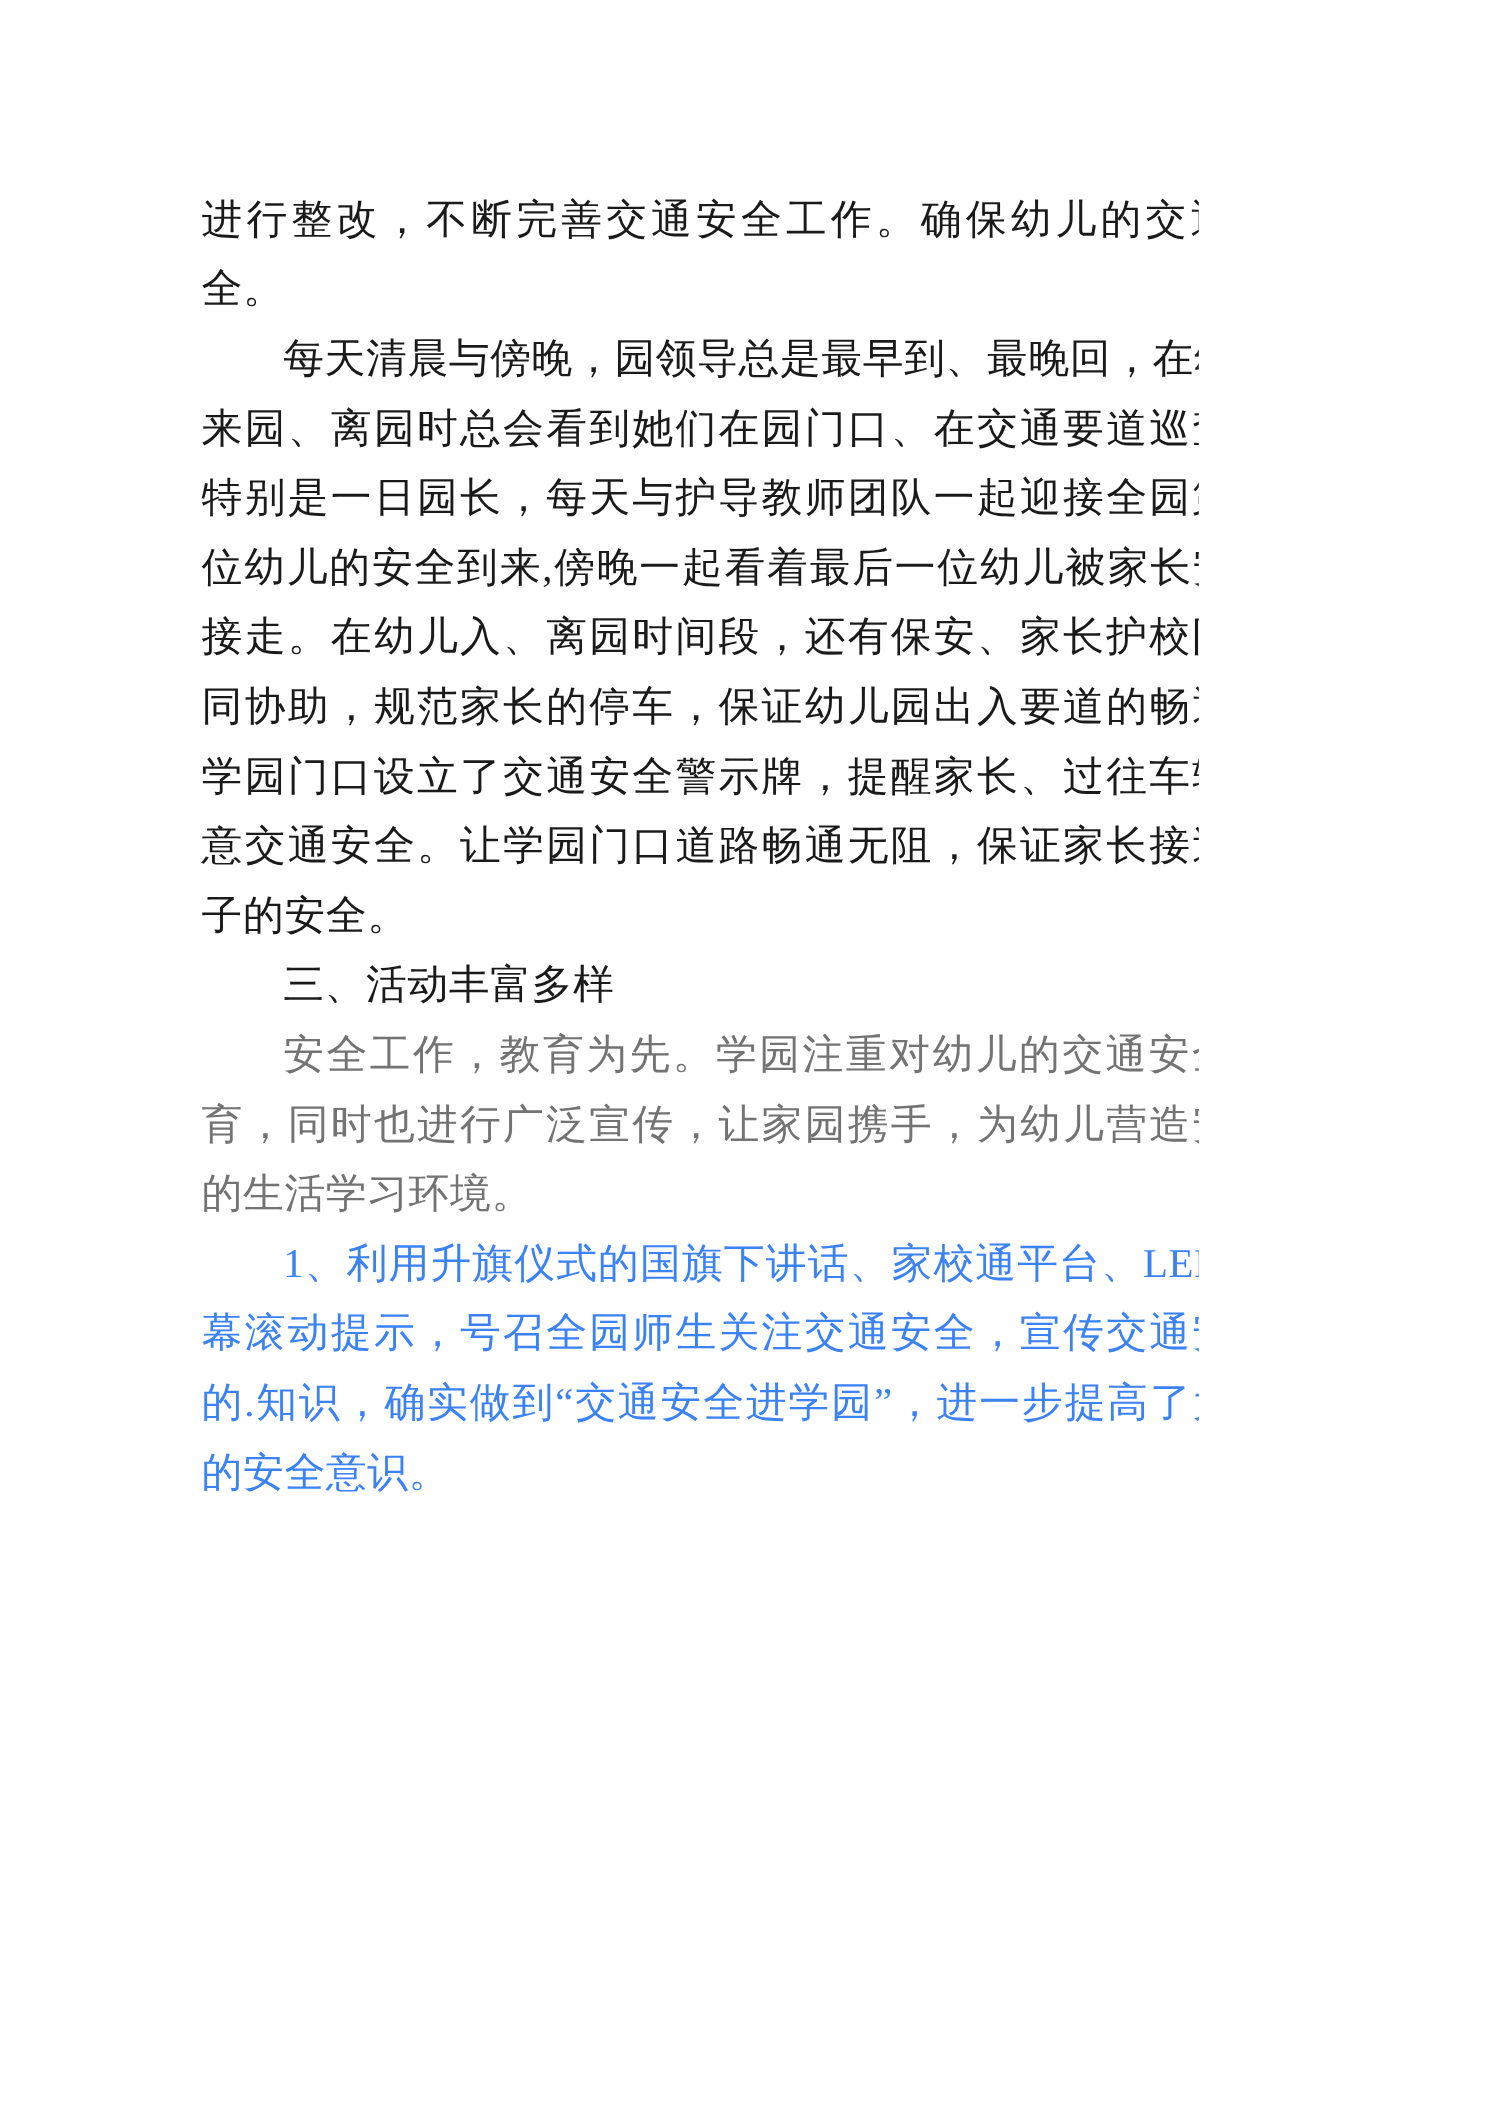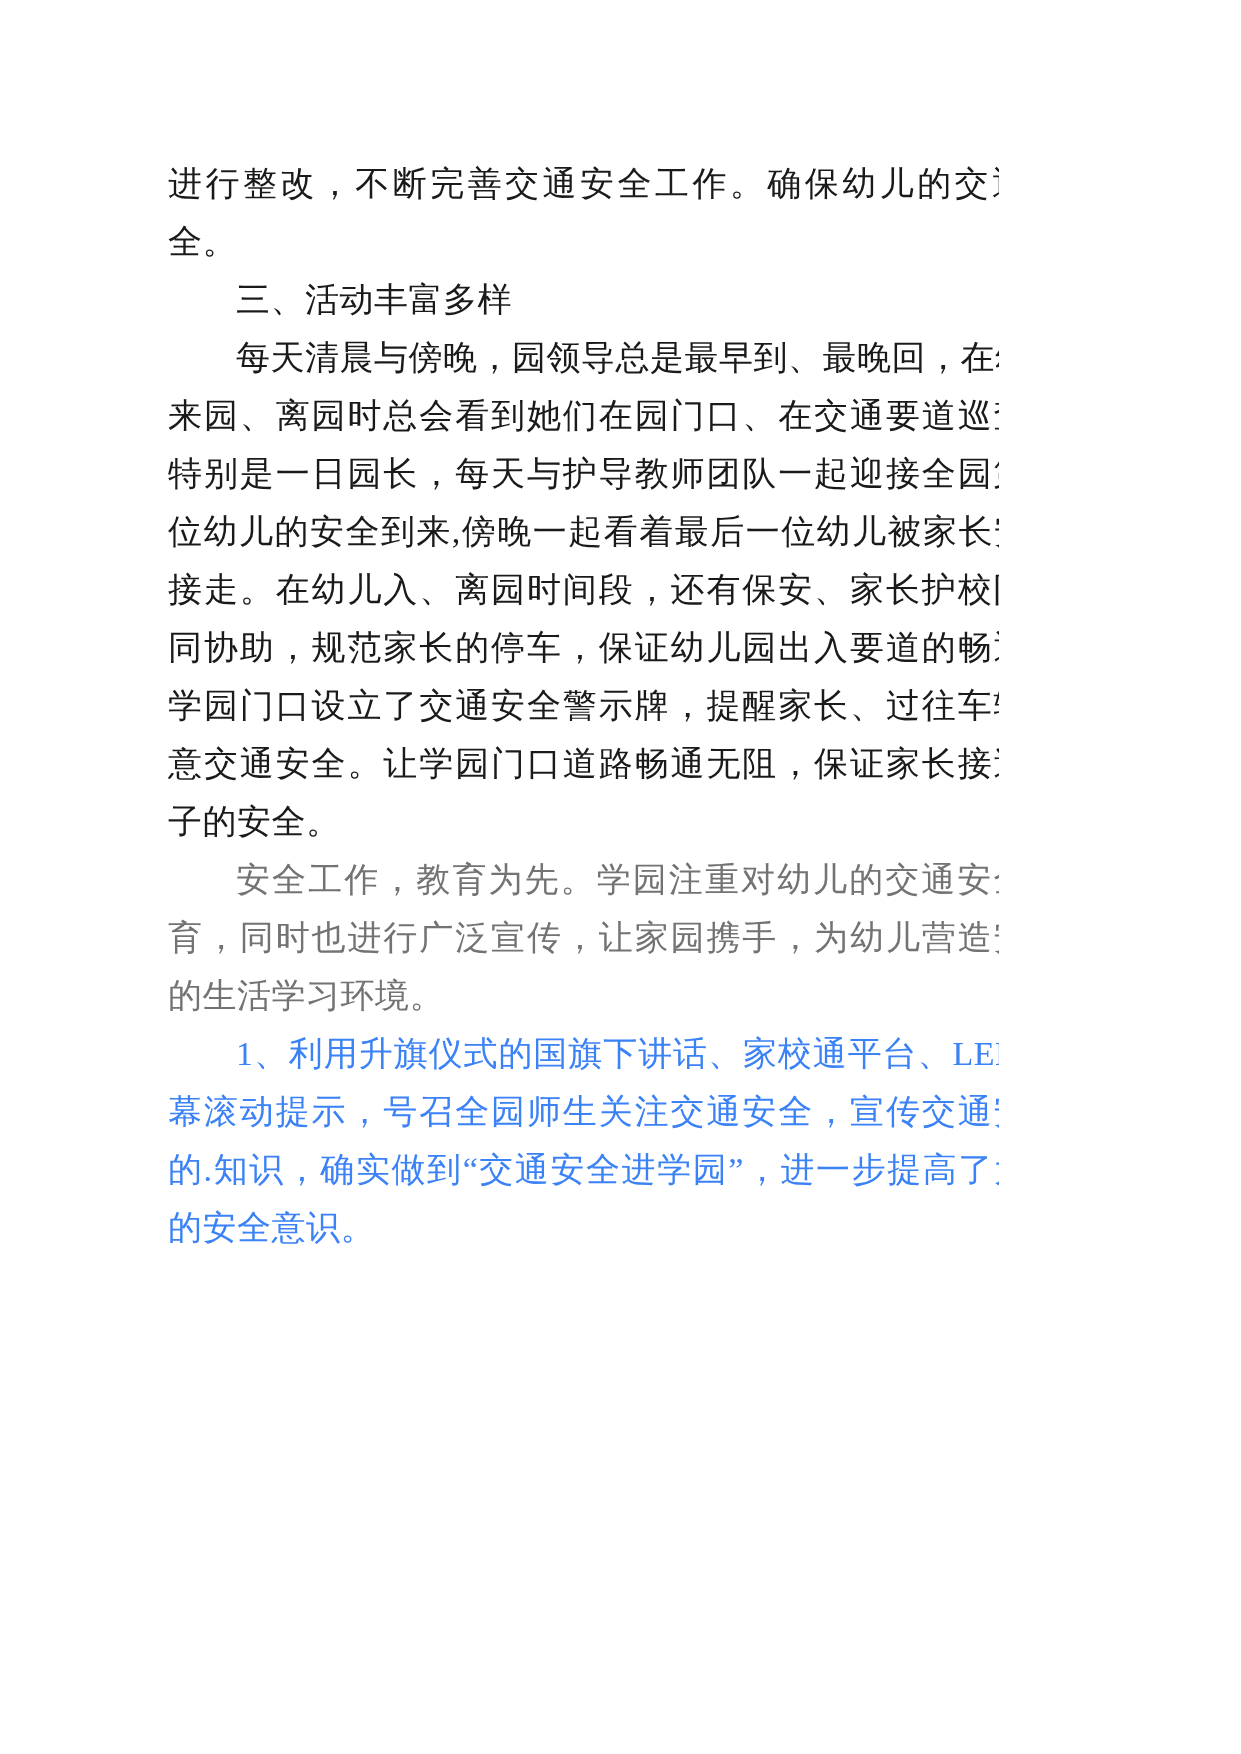--- a/index.html
+++ b/index.html
@@ -35,18 +35,18 @@
   .doc-body p.indent {
     text-indent: 2em;
   }
 </style>
 </head>
 <body>
 
 <div class="page" style="background: rgb(255, 255, 255);">
   <div class="doc-body">
       <p style="color: rgb(26, 26, 26);">进行整改，不断完善交通安全工作。确保幼儿的交通安全。</p>
+      <p class="indent" style="color: rgb(26, 26, 26);">每天清晨与傍晚，园领导总是最早到、最晚回，在幼儿来园、离园时总会看到她们在园门口、在交通要道巡查。特别是一日园长，每天与护导教师团队一起迎接全园第一位幼儿的安全到来,傍晚一起看着最后一位幼儿被家长安全接走。在幼儿入、离园时间段，还有保安、家长护校队共同协助，规范家长的停车，保证幼儿园出入要道的畅通。学园门口设立了交通安全警示牌，提醒家长、过往车辆注意交通安全。让学园门口道路畅通无阻，保证家长接送孩子的安全。</p>
       <p class="indent" style="color: rgb(26, 26, 26);">三、活动丰富多样</p>
-      <p class="indent" style="color: rgb(26, 26, 26);">每天清晨与傍晚，园领导总是最早到、最晚回，在幼儿来园、离园时总会看到她们在园门口、在交通要道巡查。特别是一日园长，每天与护导教师团队一起迎接全园第一位幼儿的安全到来,傍晚一起看着最后一位幼儿被家长安全接走。在幼儿入、离园时间段，还有保安、家长护校队共同协助，规范家长的停车，保证幼儿园出入要道的畅通。学园门口设立了交通安全警示牌，提醒家长、过往车辆注意交通安全。让学园门口道路畅通无阻，保证家长接送孩子的安全。</p>
       <p class="indent" style="color: #737373;">安全工作，教育为先。学园注重对幼儿的交通安全教育，同时也进行广泛宣传，让家园携手，为幼儿营造安全的生活学习环境。</p>
       <p class="indent" style="color: #3b82f6;">1、利用升旗仪式的国旗下讲话、家校通平台、LED 屏幕滚动提示，号召全园师生关注交通安全，宣传交通安全的.知识，确实做到“交通安全进学园”，进一步提高了大家的安全意识。</p>
     </div>
 </div>
 
 </body></html>

